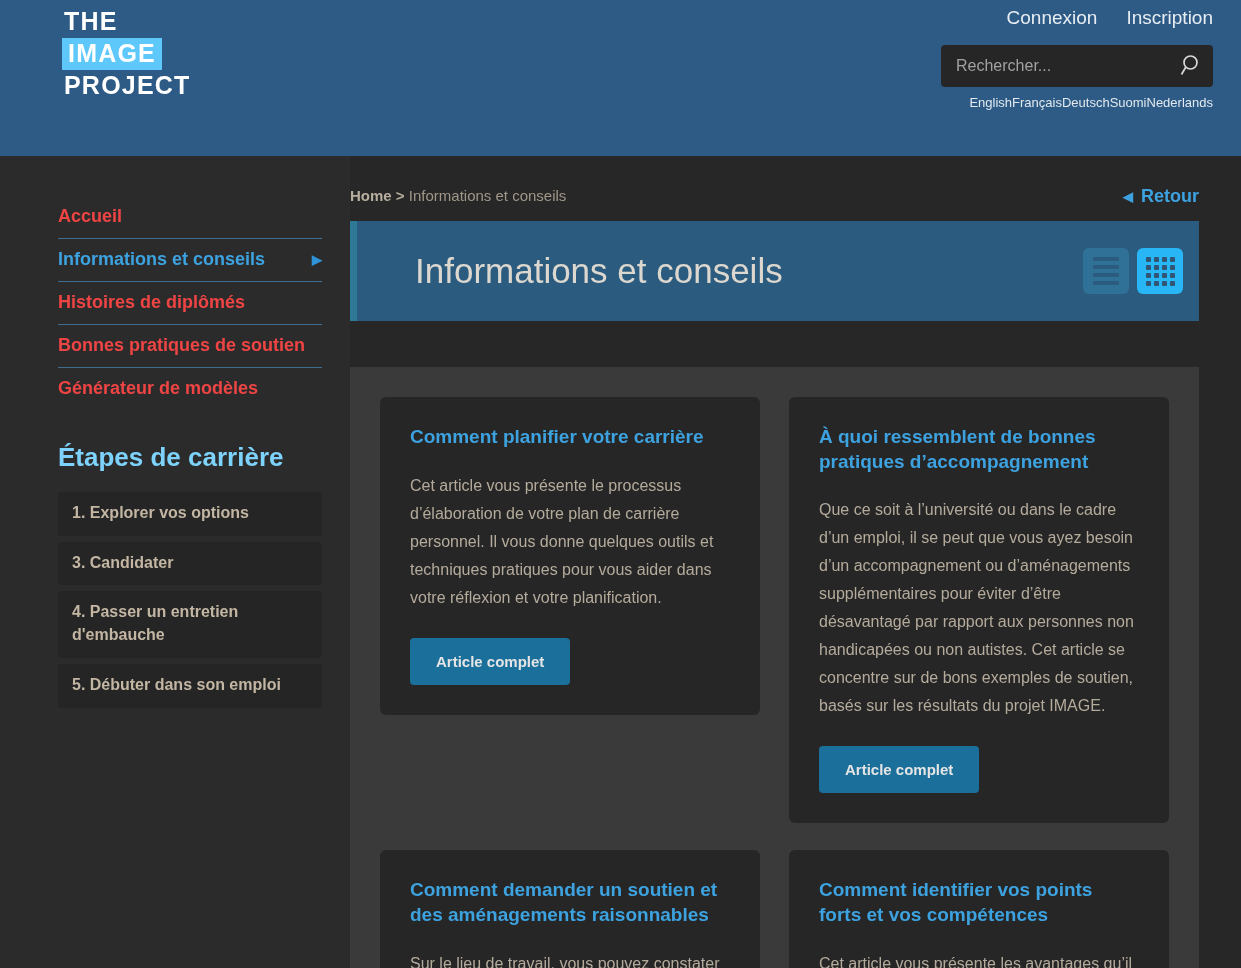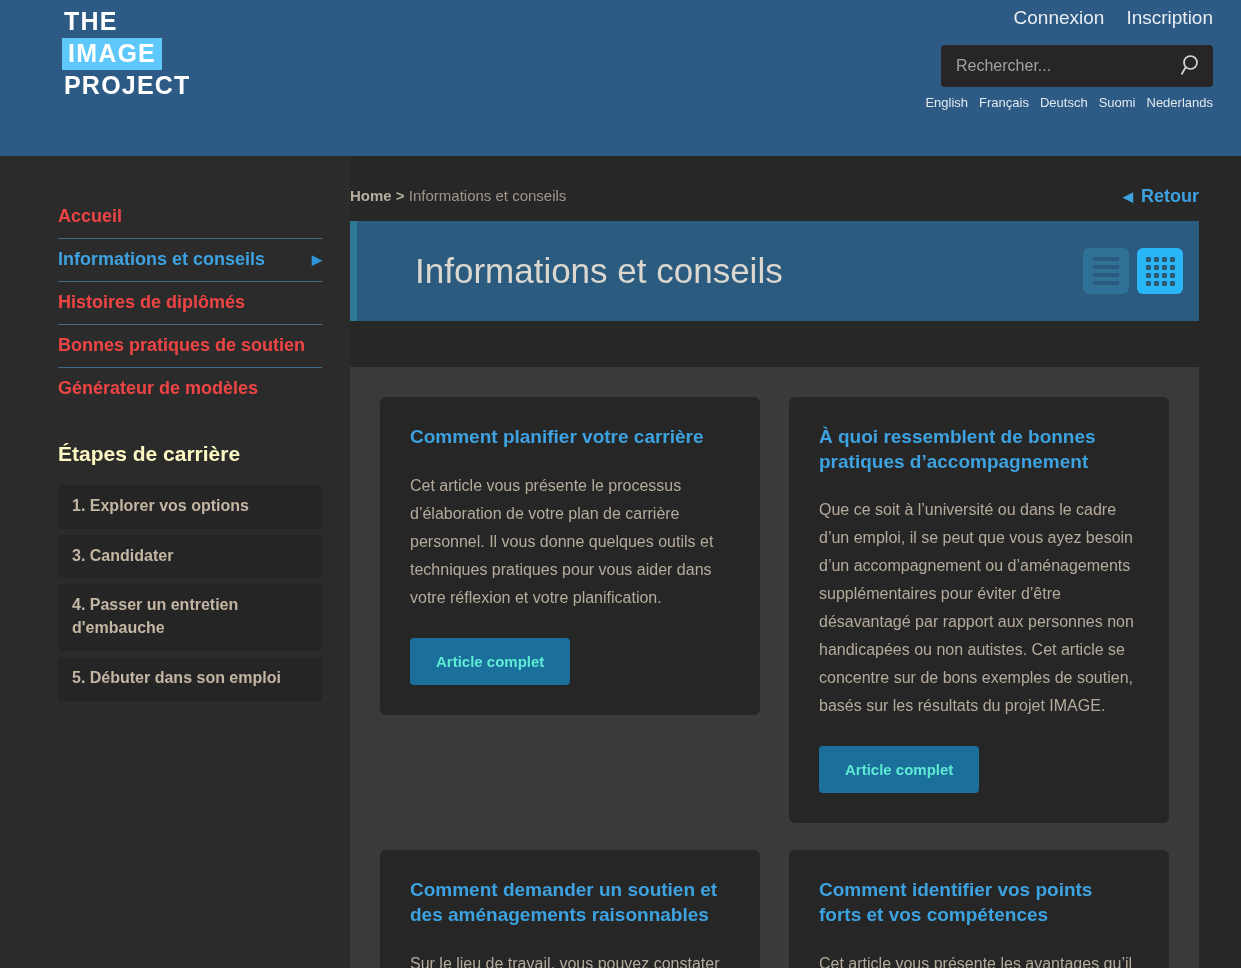--- a/index.html
+++ b/index.html
@@ -36,21 +36,21 @@
     background: #5fc8fb;
     display: inline-block;
     padding: 3px 6px 4px 6px;
     margin-left: -2px;
   }
   .header-links {
     position: absolute;
     right: 28px;
     top: 7px;
     display: flex;
-    gap: 22px;
+    gap: 29px;
   }
   .header-links a {
     color: #e8eef3;
     font-size: 19px;
     text-decoration: none;
   }
   .search-wrap {
     position: absolute;
     right: 28px;
     top: 45px;
@@ -75,21 +75,20 @@
   .search-btn {
     width: 46px; height: 42px;
     background: transparent; border: 0; cursor: pointer;
     display: flex; align-items: center; justify-content: center;
   }
   .lang-row {
     position: absolute;
     right: 28px;
     top: 95px;
     display: flex;
-    gap: 11px;
   }
   .lang-row a {
     color: #e2e9ef;
     font-size: 13px;
     text-decoration: none;
   }
 
   
   .body-wrap { display: flex; height: 844px; }
   .sidebar {
@@ -110,22 +109,22 @@
     cursor: pointer;
   }
   .nav-item:last-of-type { border-bottom: 0; }
   .nav-item.active { color: #3da2e0; }
   .nav-caret {
     color: #2f93d8;
     font-size: 13px;
     line-height: 1;
   }
   .steps-title {
-    color: #fef9c3;
-    font-size: 21px;
+    color: #7dd3fc;
+    font-size: 26px;
     font-weight: bold;
     margin: 32px 0 19px 0;
   }
   .step-item {
     background: #252525;
     border-radius: 4px;
     color: #c3b6a3;
     font-size: 16px;
     font-weight: bold;
     padding: 10px 14px 11px 14px;
@@ -223,21 +222,21 @@
     cursor: pointer;
   }
   .card-text {
     color: #b5ab9c;
     font-size: 16px;
     line-height: 1.75;
   }
   .card-btn {
     margin-top: 26px;
     background: #1b6f9b;
-    color: #5eead4;
+    color: #e5e5e5;
     font-size: 15px;
     font-weight: bold;
     font-family: "Liberation Sans", sans-serif;
     border: 0;
     border-radius: 4px;
     padding: 15px 26px;
     cursor: pointer;
   }
 </style>
 </head>

